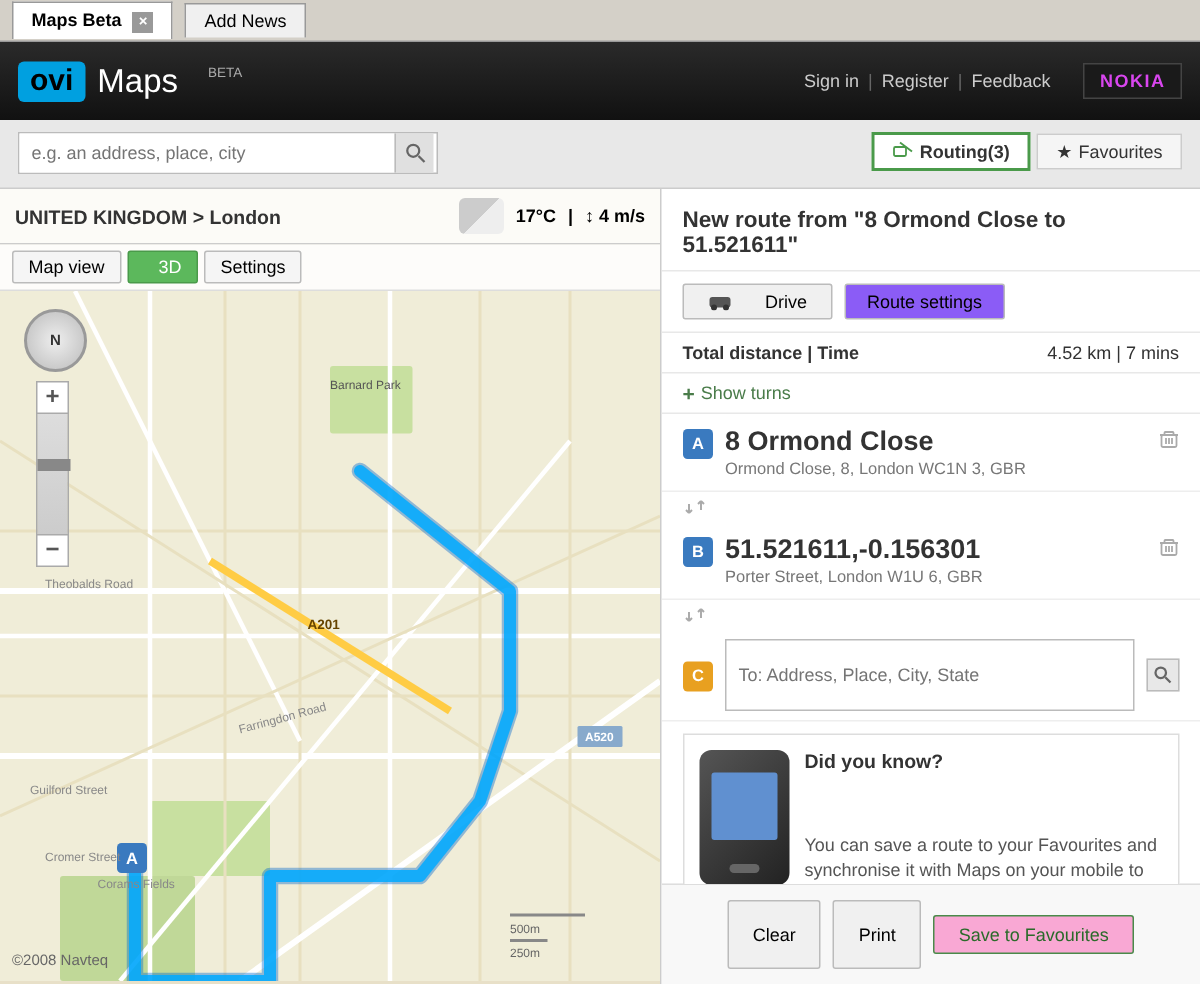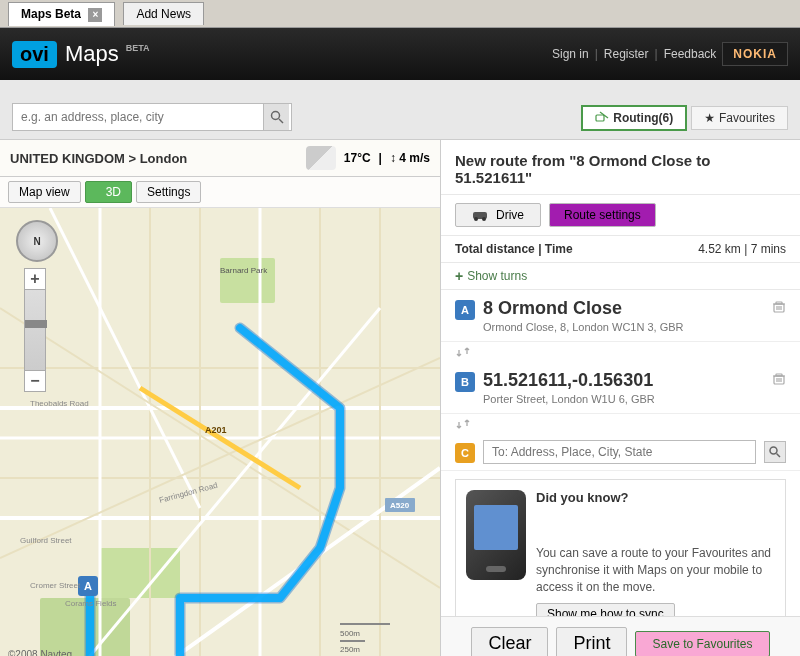--- a/index.html
+++ b/index.html
@@ -61,23 +61,22 @@
     .maps-title {
       color: #fff;
       font-size: 22px;
       font-weight: normal;
       display: flex;
       align-items: flex-start;
     }
     .maps-beta {
       font-size: 9px;
       color: #aaa;
-      margin-left: 7px;
+      margin-left: 20px;
       margin-top: 2px;
-      font-weight: bold;
     }
     .header-logo {
       display: flex;
       align-items: center;
     }
     .header-nav {
       display: flex;
       align-items: center;
       gap: 2px;
       color: #ccc;
@@ -85,37 +84,37 @@
     }
     .header-nav a {
       color: #ccc;
       text-decoration: none;
       cursor: pointer;
     }
     .header-nav .sep { color: #666; margin: 0 4px; }
     .nokia-logo {
       background: #1a1a1a;
       border: 1px solid #444;
-      color: #fdba74;
+      color: #d946ef;
       font-size: 12px;
       font-weight: bold;
       padding: 4px 10px;
-      margin-left: 4px;
+      margin-left: 20px;
       letter-spacing: 1px;
     }
 
     
     .search-bar {
       background: #e8e8e8;
       border-bottom: 1px solid #ccc;
       padding: 8px 12px;
       display: flex;
-      align-items: flex-end;
+      align-items: flex-start;
       justify-content: space-between;
-      height: 60px;
+      height: 46px;
     }
     .search-input-wrap {
       display: flex;
       align-items: center;
       border: 1px solid #bbb;
       background: #fff;
       height: 28px;
       width: 280px;
     }
     .search-input {
@@ -321,27 +320,27 @@
       gap: 8px;
       border-bottom: 1px solid #e8e8e8;
     }
     .drive-btn {
       border: 1px solid #bbb;
       background: #f0f0f0;
       padding: 4px 16px;
       cursor: pointer;
       display: flex;
       align-items: center;
-      gap: 8px;
+      gap: 22px;
       font-size: 12px;
       border-radius: 2px;
     }
     .route-settings-btn {
       border: 1px solid #bbb;
-      background: #a21caf;
+      background: #8b5cf6;
       padding: 4px 14px;
       cursor: pointer;
       font-size: 12px;
       border-radius: 2px;
     }
     .route-info-bar {
       display: flex;
       align-items: flex-end;
       justify-content: space-between;
       padding: 6px 14px;
@@ -405,21 +404,21 @@
     .waypoint-input-row {
       display: flex;
       align-items: center;
       padding: 6px 14px;
       border-bottom: 1px solid #eee;
       gap: 8px;
     }
     .waypoint-input {
       flex: 1;
       border: 1px solid #bbb;
-      padding: 4px 8px;
+      padding: 16px 8px;
       font-size: 12px;
       color: #999;
       outline: none;
     }
     .waypoint-input-search {
       width: 22px;
       height: 22px;
       background: #e8e8e8;
       border: 1px solid #bbb;
       display: flex;
@@ -484,23 +483,23 @@
       align-items: center;
       justify-content: center;
       gap: 8px;
       padding: 10px;
       border-top: 1px solid #ddd;
       background: #f8f8f8;
     }
     .footer-btn {
       border: 1px solid #bbb;
       background: #f0f0f0;
-      padding: 5px 16px;
-      cursor: pointer;
-      font-size: 18px;
+      padding: 15px 16px;
+      cursor: pointer;
+      font-size: 12px;
       border-radius: 2px;
     }
     .footer-btn-primary {
       border: 1px solid #4a8a4a;
       background: #f9a8d4;
       padding: 5px 16px;
       cursor: pointer;
       font-size: 12px;
       border-radius: 2px;
       color: #2a6a2a;
@@ -571,21 +570,21 @@
         <line x1="9" y1="9" x2="13" y2="13" stroke="#666" stroke-width="1.5"></line>
       </svg>
     </div>
   </div>
   <div class="btn-group">
     <button class="routing-btn">
       <svg width="14" height="14" viewBox="0 0 14 14">
         <rect x="1" y="4" width="8" height="6" rx="1" fill="none" stroke="#4a9a4a" stroke-width="1.2"></rect>
         <line x1="5" y1="1" x2="13" y2="7" stroke="#4a9a4a" stroke-width="1.2"></line>
       </svg>
-      <span>Routing(6)</span>
+      <span>Routing(3)</span>
     </button>
     <button class="favourites-btn">
       <span>★</span>
       <span>Favourites</span>
     </button>
   </div>
 </div>
 
 <div class="main-content">
 

